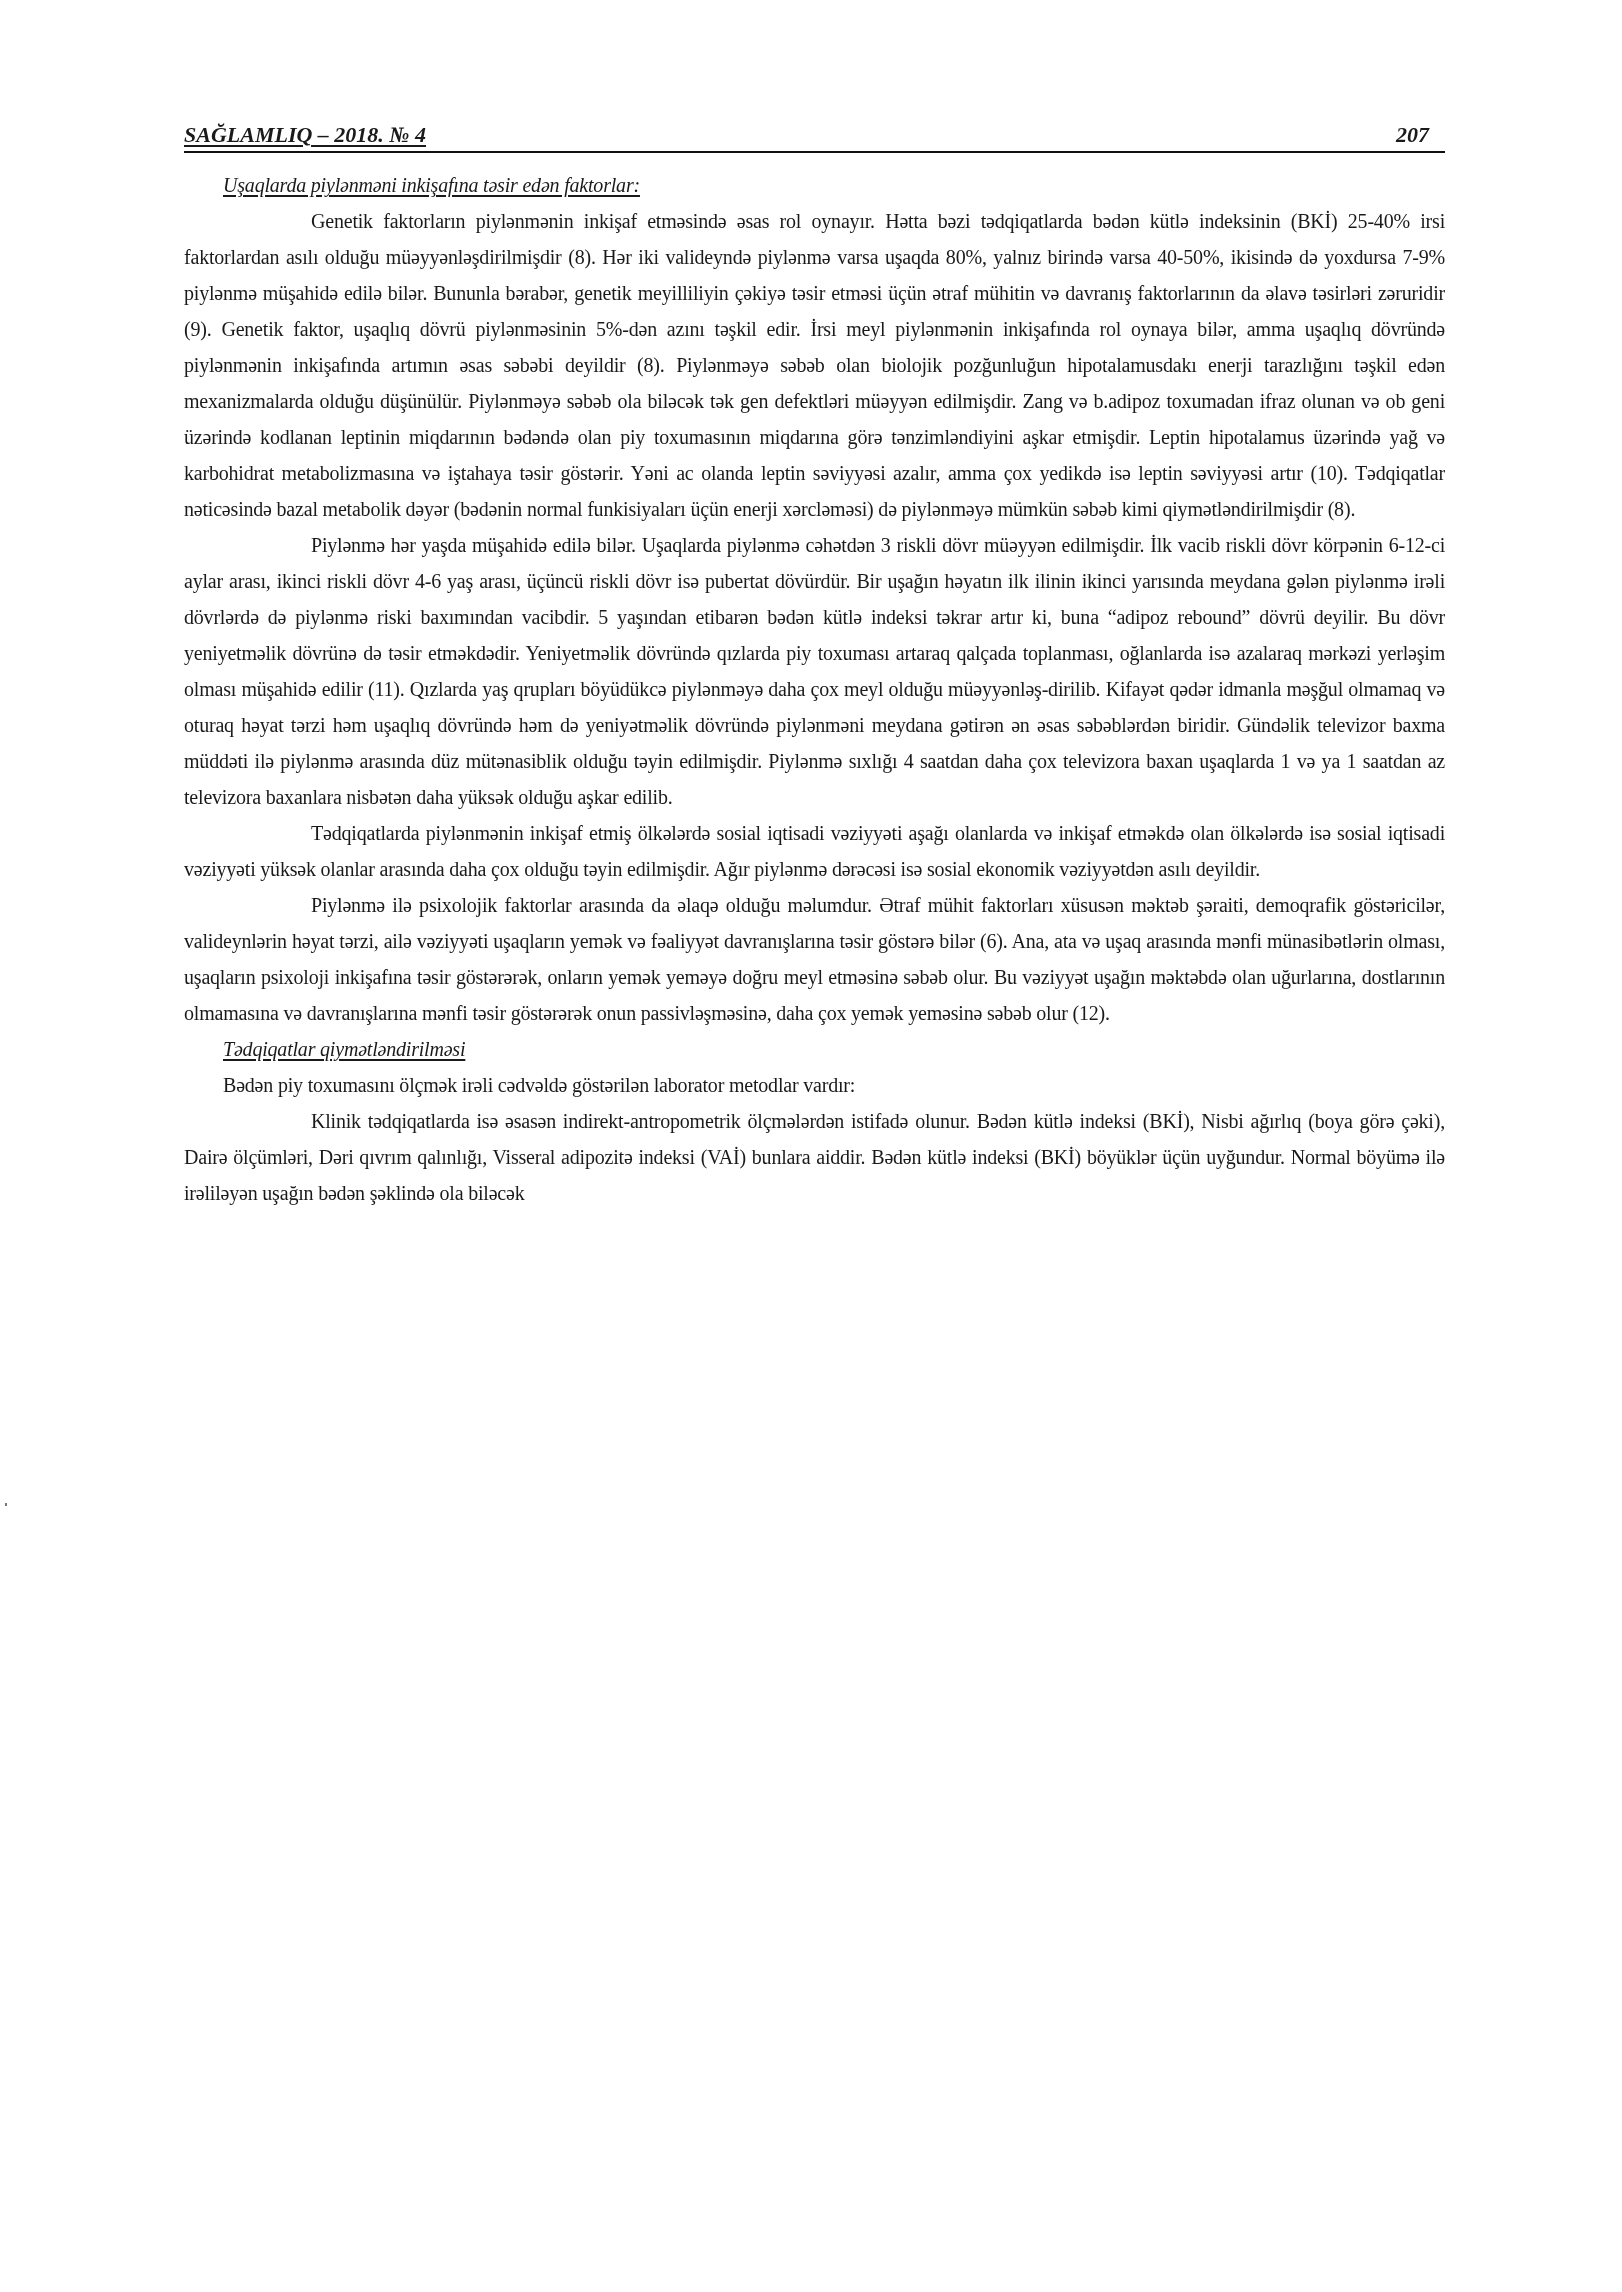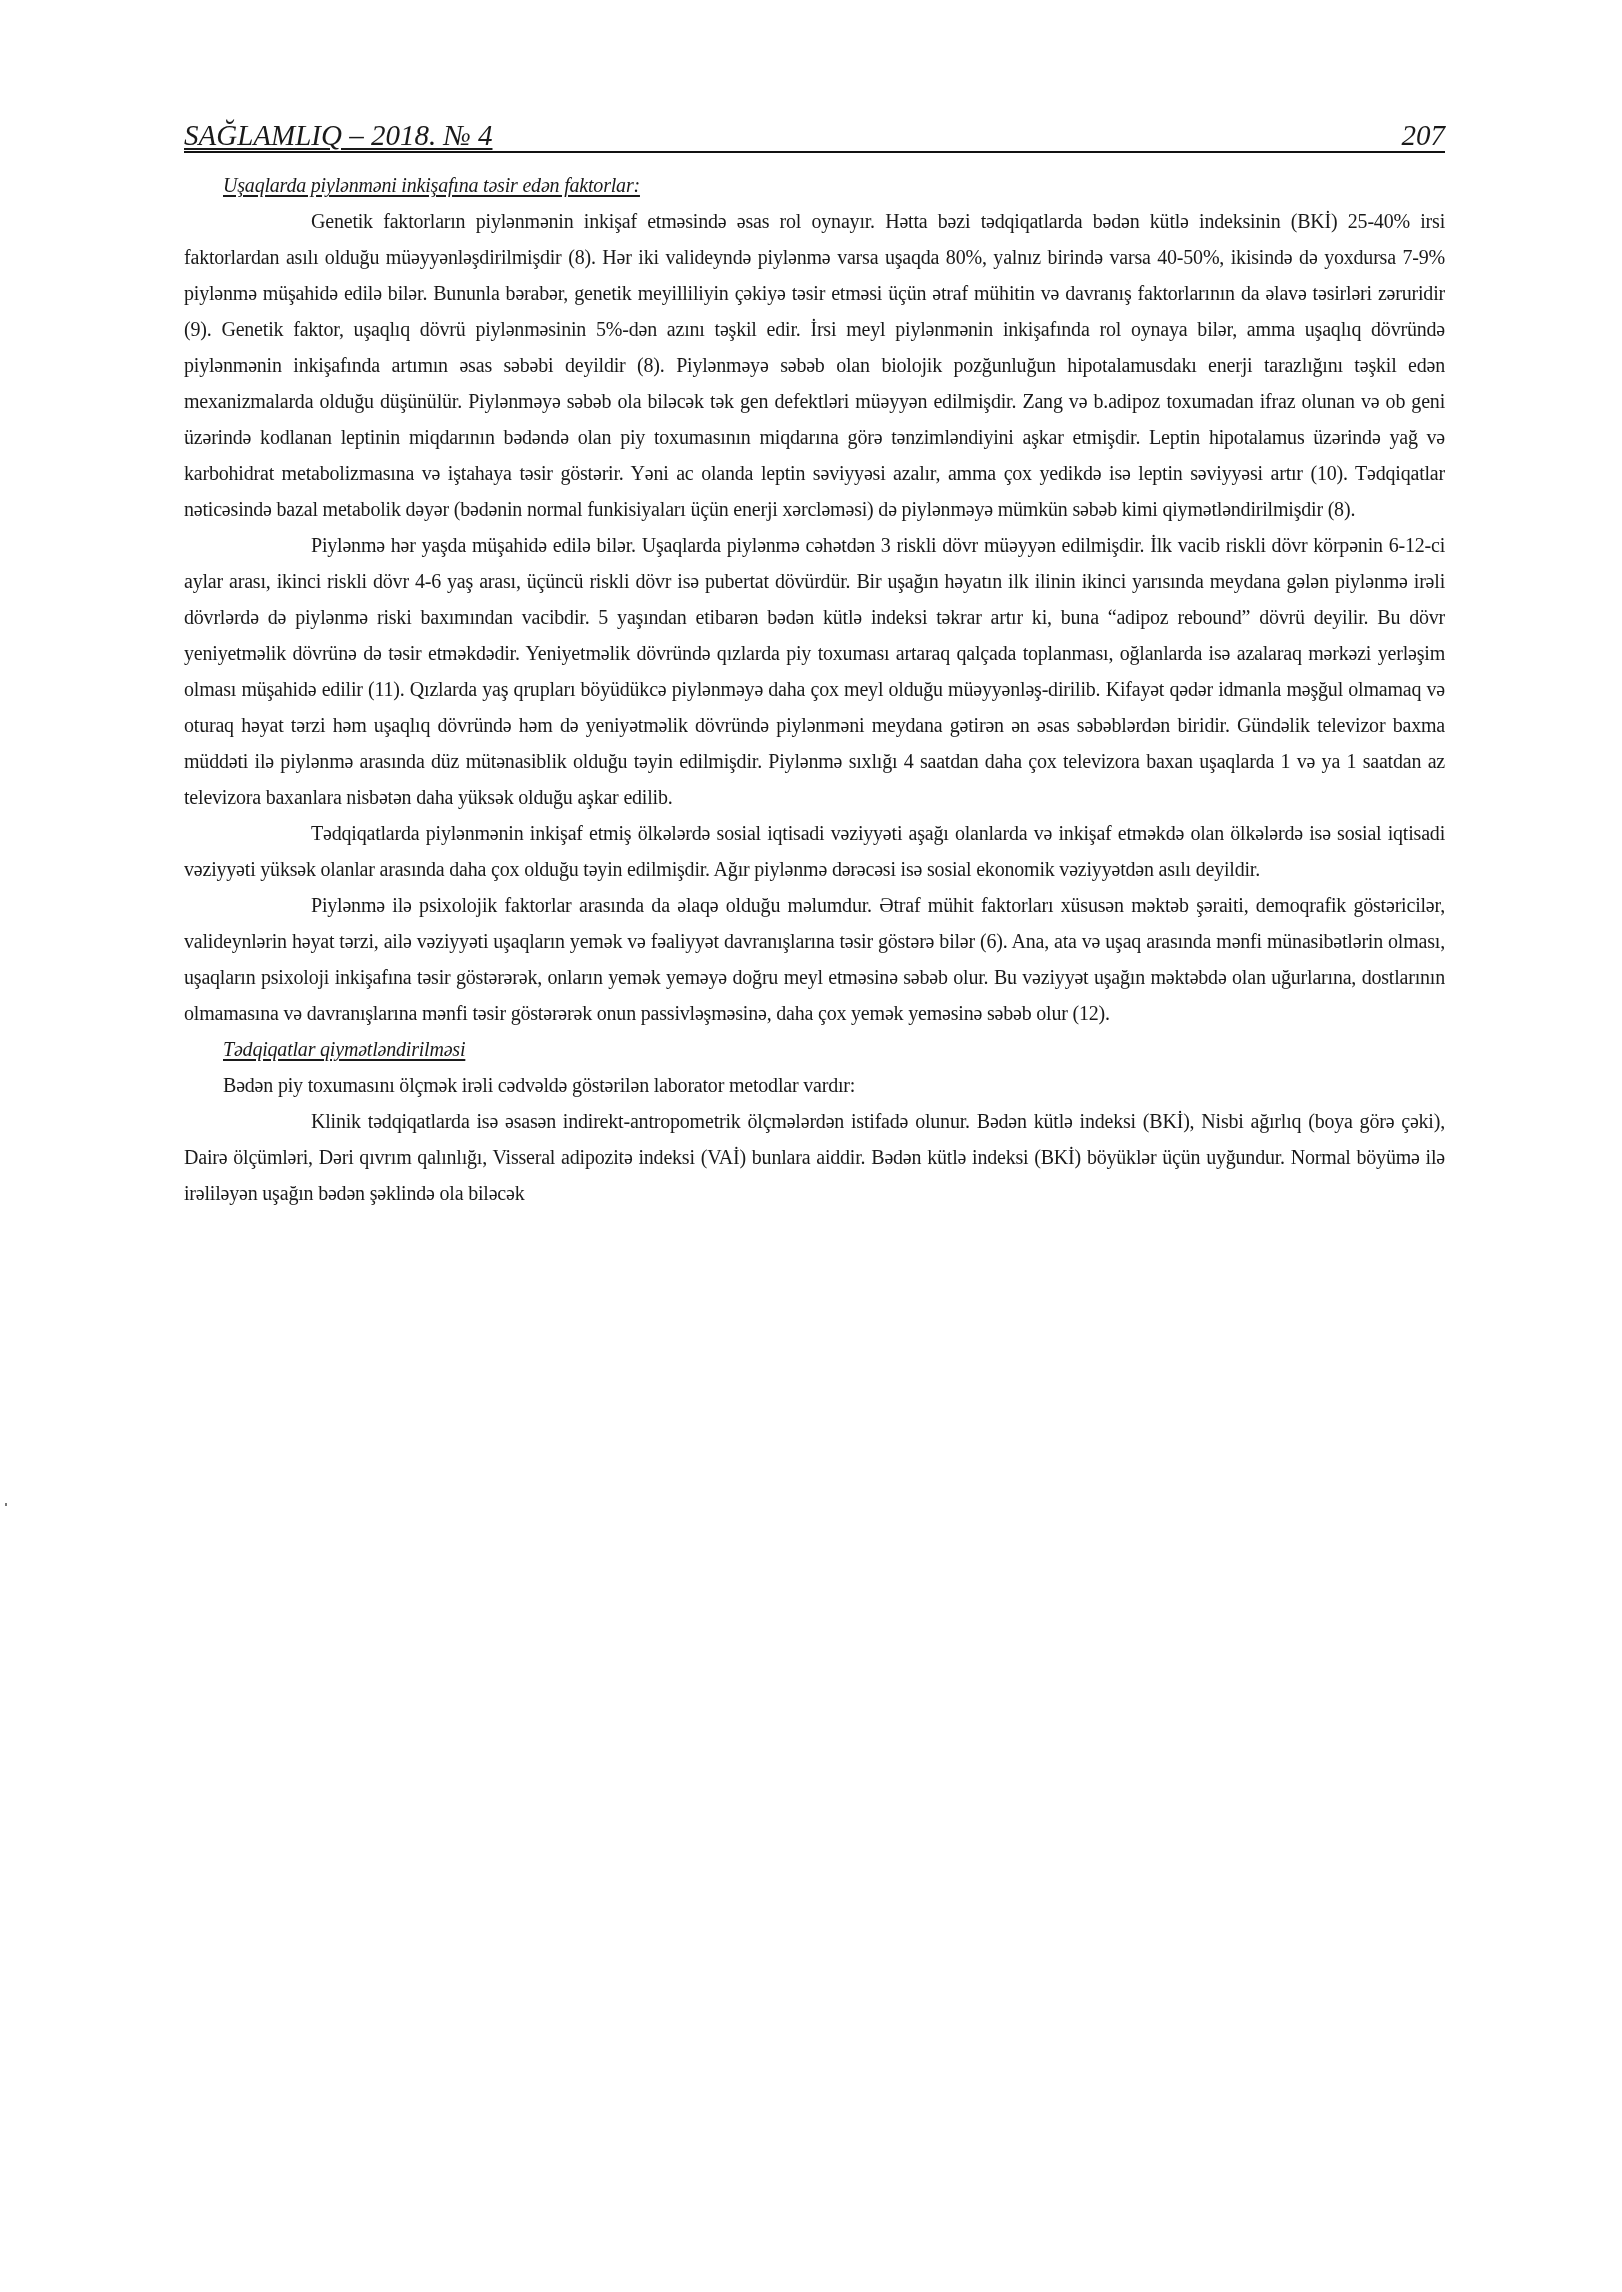--- a/index.html
+++ b/index.html
@@ -18,35 +18,35 @@
   .page {
     position: absolute;
     left: 184px;
     top: 115px;
     width: 1261px;
   }
   .running-header {
     position: relative;
     height: 36px;
     border-bottom: 2.7px solid #111;
-    font-weight: normal;
+    font-weight: bold;
     font-style: italic;
-    font-size: 29px;
+    font-size: 22px;
     line-height: 36px;
   }
   .running-header .journal {
     position: absolute;
     left: 0;
     bottom: -1.8px;
     text-decoration: underline;
     text-underline-offset: 2.7px;
   }
   .running-header .page-number {
     position: absolute;
-    right: 0;
+    right: 16px;
     bottom: -1.8px;
     margin-left: 48px;
   }
   .body-text {
     margin-top: 14.3px;
     font-size: 20px;
     line-height: 36px;
     text-align: justify;
     letter-spacing: -0.2px;
   }

